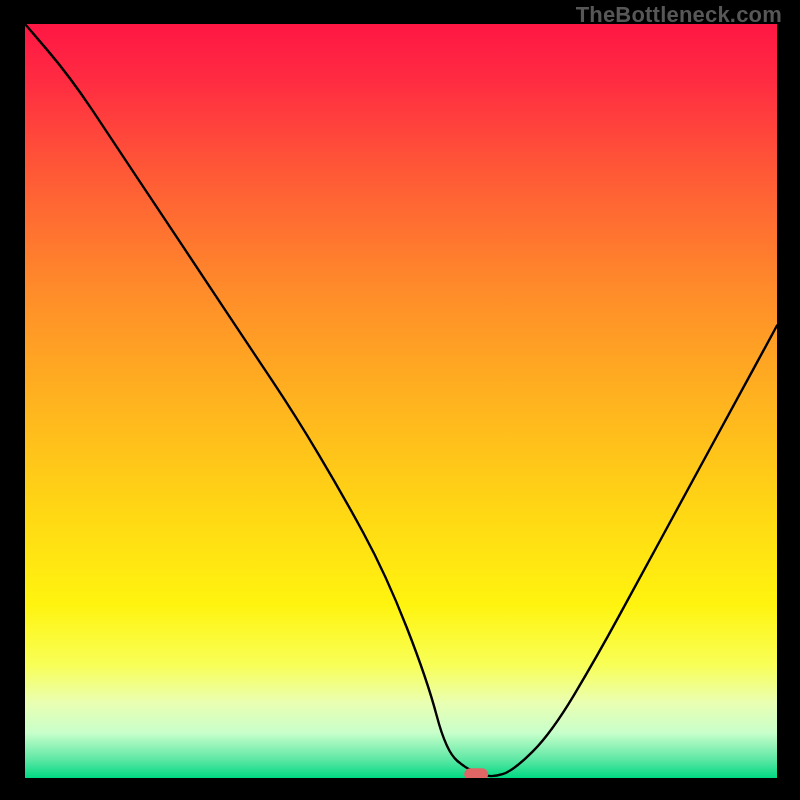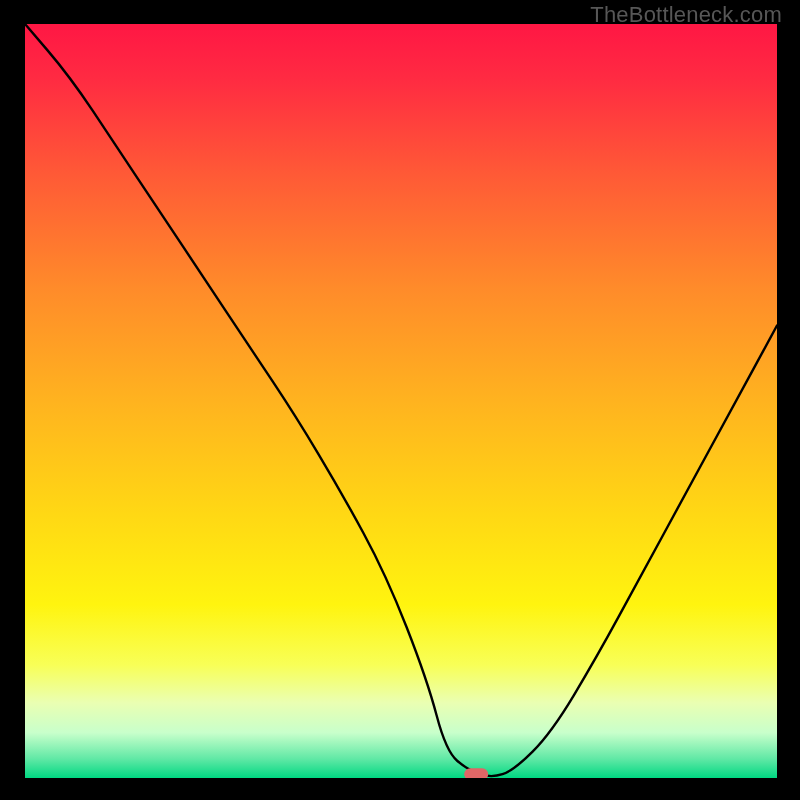--- a/index.html
+++ b/index.html
@@ -15,21 +15,21 @@
     width: 800px;
     height: 800px;
     background: #000;
   }
   .watermark {
     position: absolute;
     top: 2px;
     right: 18px;
     font-family: Arial, Helvetica, sans-serif;
     font-size: 22px;
-    font-weight: normal;
+    font-weight: bold;
     color: #575757;
     letter-spacing: 0.2px;
   }
   svg {
     position: absolute;
     top: 24px;
     left: 25px;
   }
 </style>
 </head>

